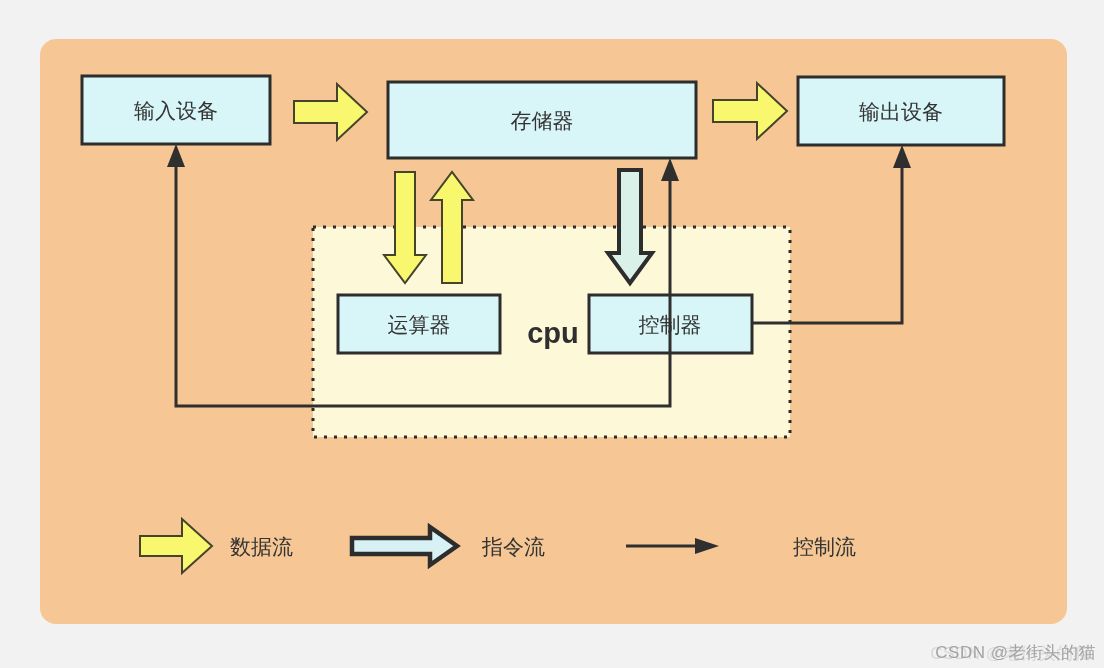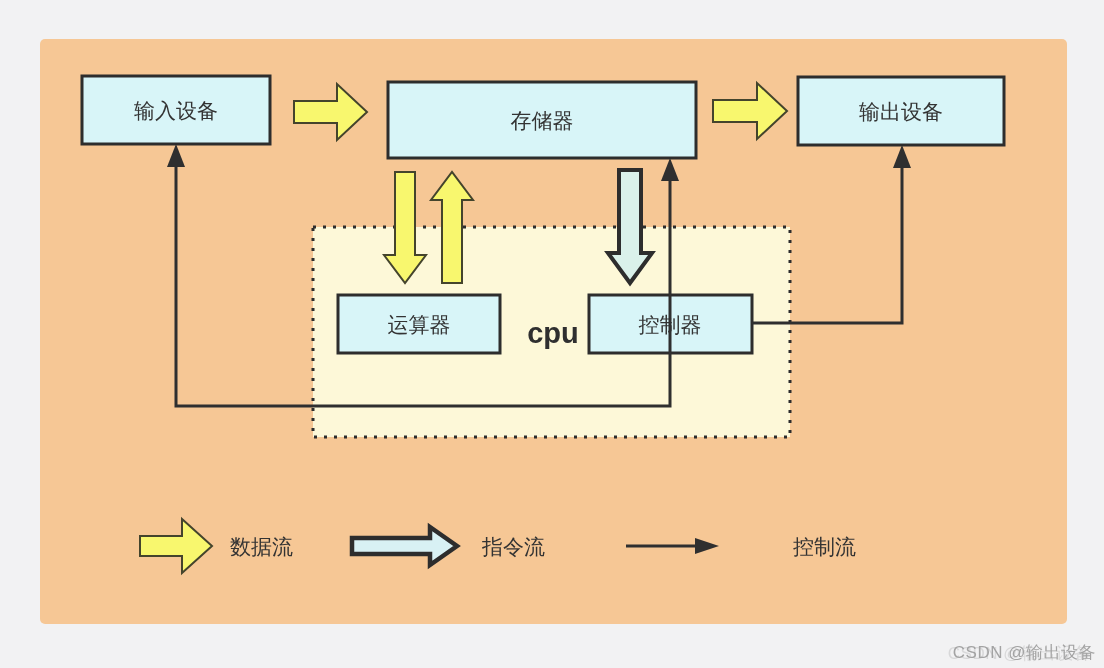--- a/index.html
+++ b/index.html
@@ -3,21 +3,21 @@
 <meta charset="utf-8">
 <style>
   html,body{margin:0;padding:0;}
   body{
     width:1104px;height:668px;position:relative;overflow:hidden;
     background:#f2f2f3;
     font-family:"Liberation Sans","DejaVu Sans",sans-serif;
   }
   .panel{
     position:absolute;left:40px;top:39px;width:1027px;height:585px;
-    background:#f6c795;border-radius:5px;
+    background:#f6c795;border-radius:16px;
   }
   .diagram-svg{position:absolute;left:0;top:0;}
   svg text{
     font-family:"Liberation Sans","DejaVu Sans",sans-serif;
     fill:#333333;font-size:21px;
   }
   svg text.node-label{text-anchor:middle;}
   svg text.cpu-label{font-size:29px;font-weight:bold;text-anchor:middle;fill:#2f2f2f;}
   svg text.legend-label{font-size:21px;}
   .node-rect{fill:#d8f5f8;stroke:#2d2d2d;stroke-width:3;}
@@ -92,13 +92,13 @@
       <polygon class="cyan-arrow-legend" points="312,499 390,499 390,488 417,507 390,526 390,515 312,515"></polygon>
       <text class="legend-label" x="442" y="515">指令流</text>
 
       <line class="ctl-line" x1="586" y1="507" x2="660" y2="507"></line>
       <polygon class="ctl-head" points="679,507 655,499 655,515"></polygon>
       <text class="legend-label" x="753" y="515">控制流</text>
     </g>
   </svg>
 </div>
 
-<div class="watermark">CSDN @输出设备</div>
+<div class="watermark">CSDN @老街头的猫</div>
 
 </body></html>

